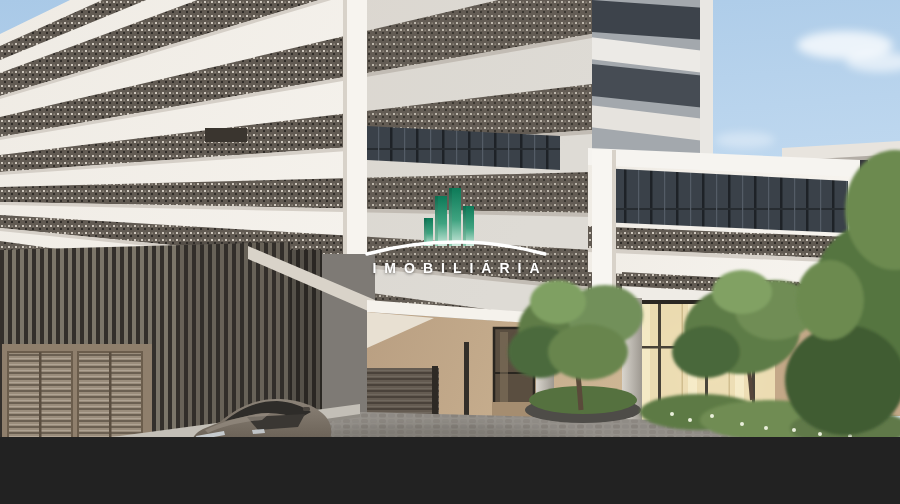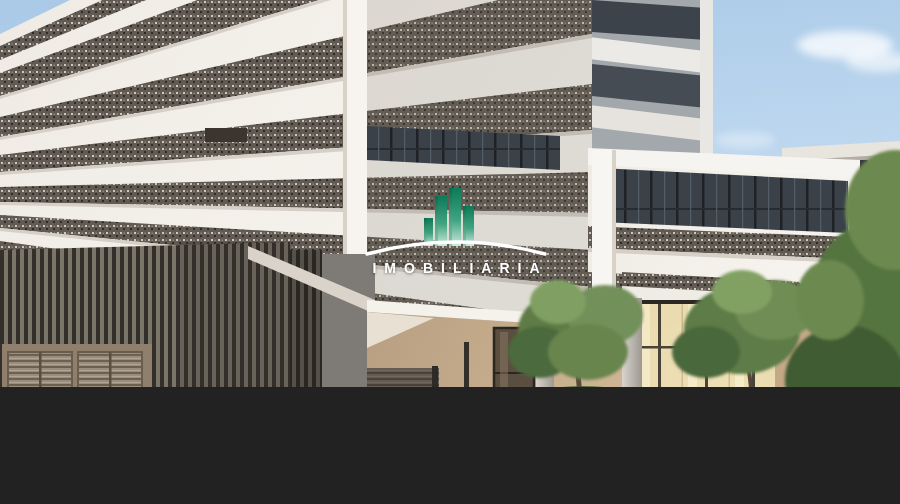--- a/index.html
+++ b/index.html
@@ -1,17 +1,17 @@
 <!DOCTYPE html>
 <html><head>
 <meta charset="utf-8">
 <style>
   html,body{margin:0;padding:0;background:#222;}
   .stage{
-    position:relative;width:900px;height:387px;overflow:hidden;
+    position:relative;width:900px;height:437px;overflow:hidden;
     font-family:"Liberation Sans", sans-serif;
   }
   .stage svg.scene{position:absolute;left:0;top:0;}
   
   .watermark{
     position:absolute;left:456px;top:180px;transform:translateX(-50%);
     width:300px;text-align:center;pointer-events:none;
   }
   .wm-icon{display:block;margin:0 auto;}
   .wm-label{

